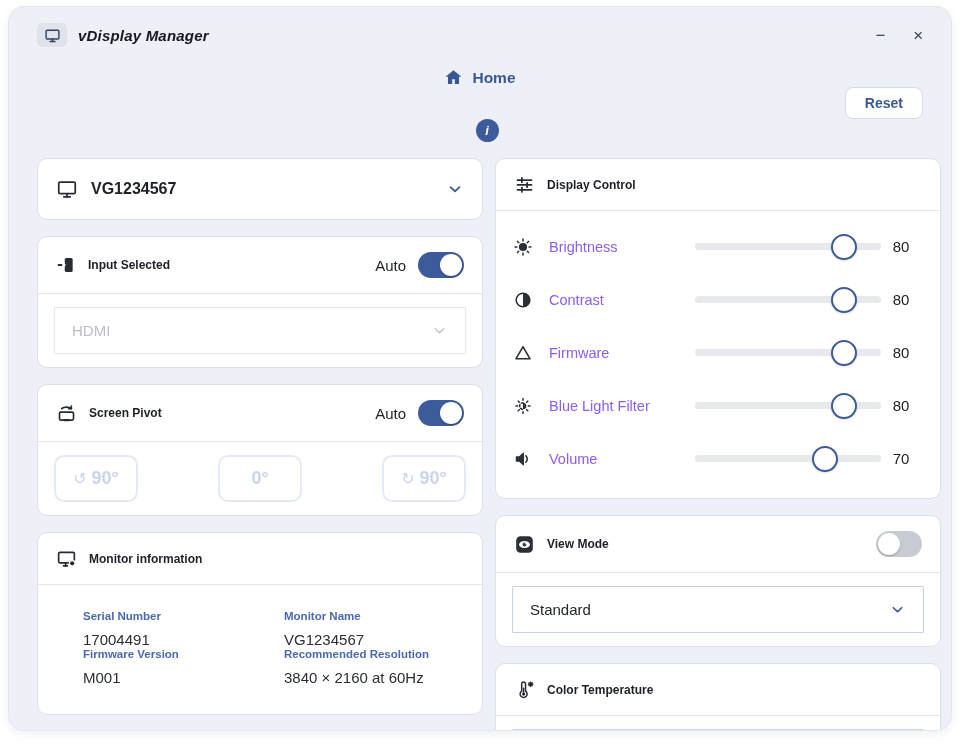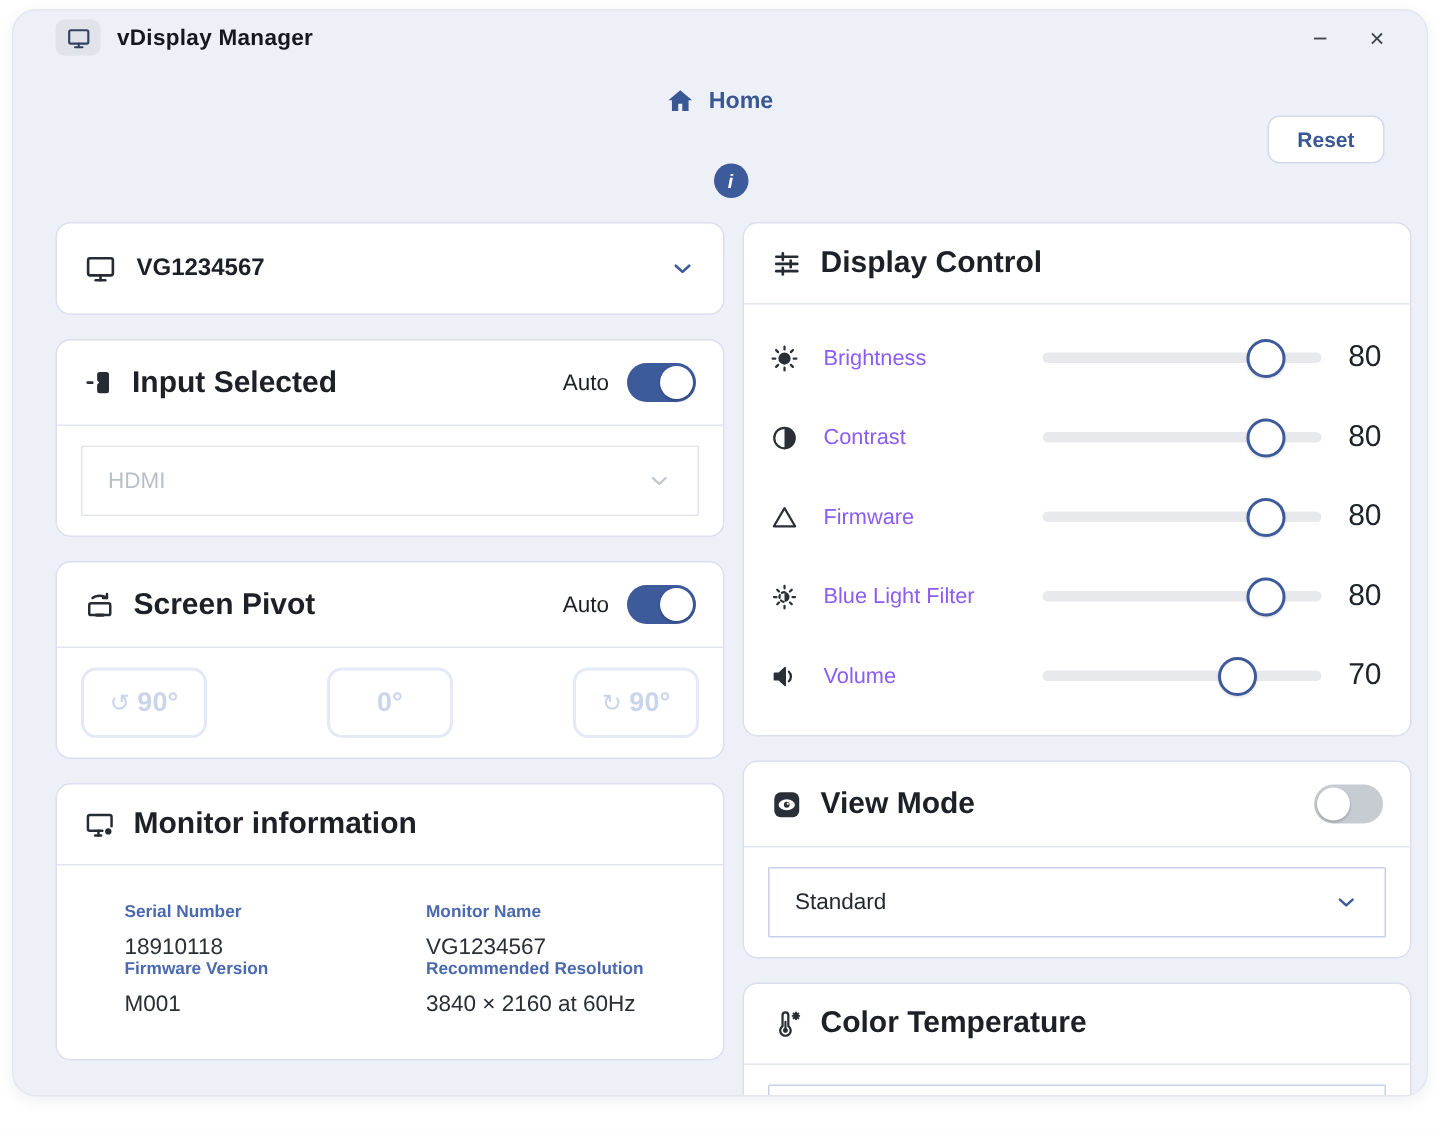--- a/index.html
+++ b/index.html
@@ -8,41 +8,41 @@
     --track:#e8e9ed;
     --disabled:#c9d3ea;
   }
   *{box-sizing:border-box;margin:0;padding:0;}
   html,body{width:960px;height:755px;background:#ffffff;
     font-family:"Liberation Sans", sans-serif;-webkit-font-smoothing:antialiased;}
   .window{position:relative;margin:6px 8px;width:944px;height:725px;background:#edf0f6;
     border:1px solid #e4e7ef;border-radius:16px;box-shadow:0 3px 10px rgba(30,40,70,.07);overflow:hidden;}
 
   
-  .titlebar{display:flex;align-items:center;padding:6px 28px 0 28px;}
+  .titlebar{display:flex;align-items:center;padding:16px 28px 0 28px;font-style:italic;}
   .appicon{width:30px;height:24px;border-radius:6px;background:#e0e3ea;display:flex;align-items:center;justify-content:center;color:#33415e;}
   .apptitle{margin-left:11px;font-size:15px;font-weight:700;color:#15181d;letter-spacing:.2px;}
   .wincontrols{margin-left:auto;display:flex;align-items:center;gap:28px;}
   .winbtn{font-size:17px;color:#3f444b;line-height:1;cursor:pointer;}
 
   
   .toolbar{display:flex;align-items:center;padding:0 28px;margin-top:21px;flex-direction:column;}
   .home{display:flex;align-items:center;gap:9px;color:#3a5795;cursor:pointer;}
   .home-label{font-size:15.5px;font-weight:700;}
   .reset-btn{margin-left:auto;background:#fff;border:1px solid #d3daeb;border-radius:8px;
     padding:7px 19px;font-size:14px;font-weight:600;color:#3a5795;cursor:pointer;font-family:inherit;}
   .info-btn{margin-left:14px;width:23px;height:23px;border-radius:50%;background:var(--accent);
     color:#fff;display:flex;align-items:center;justify-content:center;font-size:13px;font-weight:700;cursor:pointer;font-style:italic;}
 
   
   .content{display:flex;gap:12px;padding:0 28px;margin-top:16px;}
   .col{width:446px;flex:0 0 446px;}
   .card{background:#fff;border:1px solid #dbdfee;border-radius:10px;margin-bottom:16px;}
   .card-header{display:flex;align-items:center;gap:12px;padding:15px 18px;border-bottom:1px solid #e2e6f2;}
-  .card-title{font-size:20px;font-weight:700;color:#1d2127;}
+  .card-title{font-size:12px;font-weight:700;color:#1d2127;}
   .hicon{display:flex;color:#272c34;}
   .header-right{margin-left:auto;display:flex;align-items:center;gap:12px;}
   .auto-label{font-size:15px;color:#1d2127;}
 
   
   .toggle{width:46px;height:26px;border-radius:13px;background:#c7cbd2;position:relative;cursor:pointer;flex:0 0 auto;}
   .toggle .knob{position:absolute;top:2px;left:2px;width:22px;height:22px;border-radius:50%;background:#fff;
     box-shadow:0 1px 2px rgba(0,0,0,.25);transition:left .1s;}
   .toggle.on{background:var(--accent);}
   .toggle.on .knob{left:22px;}
@@ -74,21 +74,21 @@
   
   .slider-body{padding:9px 0 13px 0;}
   .srow{display:flex;align-items:center;height:53px;padding:0 16px 0 17px;}
   .srow .sicon{width:24px;display:flex;color:#2b2f36;flex:0 0 24px;}
   .slabel{margin-left:12px;width:146px;font-size:14.5px;color:#8b5cf6;}
   .slider{position:relative;width:186px;height:26px;flex:0 0 186px;cursor:pointer;}
   .track{position:absolute;top:9.5px;left:0;right:0;height:7px;border-radius:4px;background:var(--track);overflow:hidden;}
   .fill{height:100%;border-radius:4px;background:var(--accent);}
   .thumb{position:absolute;top:0;width:26px;height:26px;border-radius:50%;background:#fff;
     border:2.5px solid var(--accent);box-shadow:0 1px 2px rgba(0,0,0,.12);}
-  .sval{flex:1;text-align:right;font-size:20px;color:#202428;padding-right:3px;}
+  .sval{flex:1;text-align:center;font-size:15px;color:#202428;padding-right:3px;}
 </style>
 </head>
 <body>
 
 <div class="window">
 
   <div class="titlebar">
     <span class="appicon">
       <svg width="17" height="17" viewBox="0 0 24 24" fill="none" stroke="currentColor" stroke-width="2" stroke-linecap="round" stroke-linejoin="round">
           <rect x="3" y="4.5" width="18" height="12.5" rx="1.5"></rect>
@@ -208,21 +208,21 @@
                 <path d="M8.5 20.5H13"></path>
                 <path d="M11 17v3.5"></path>
                 <circle cx="18.5" cy="17.5" r="2.4" fill="currentColor" stroke="none"></circle>
               </svg>
           </span>
           <span class="card-title">Monitor information</span>
         </div>
         <div class="info-body">
           <div>
             <div class="info-label">Serial Number</div>
-            <div class="info-value">18910118</div>
+            <div class="info-value">17004491</div>
           </div>
           <div>
             <div class="info-label">Monitor Name</div>
             <div class="info-value">VG1234567</div>
           </div>
           <div>
             <div class="info-label">Firmware Version</div>
             <div class="info-value">M001</div>
           </div>
           <div>

